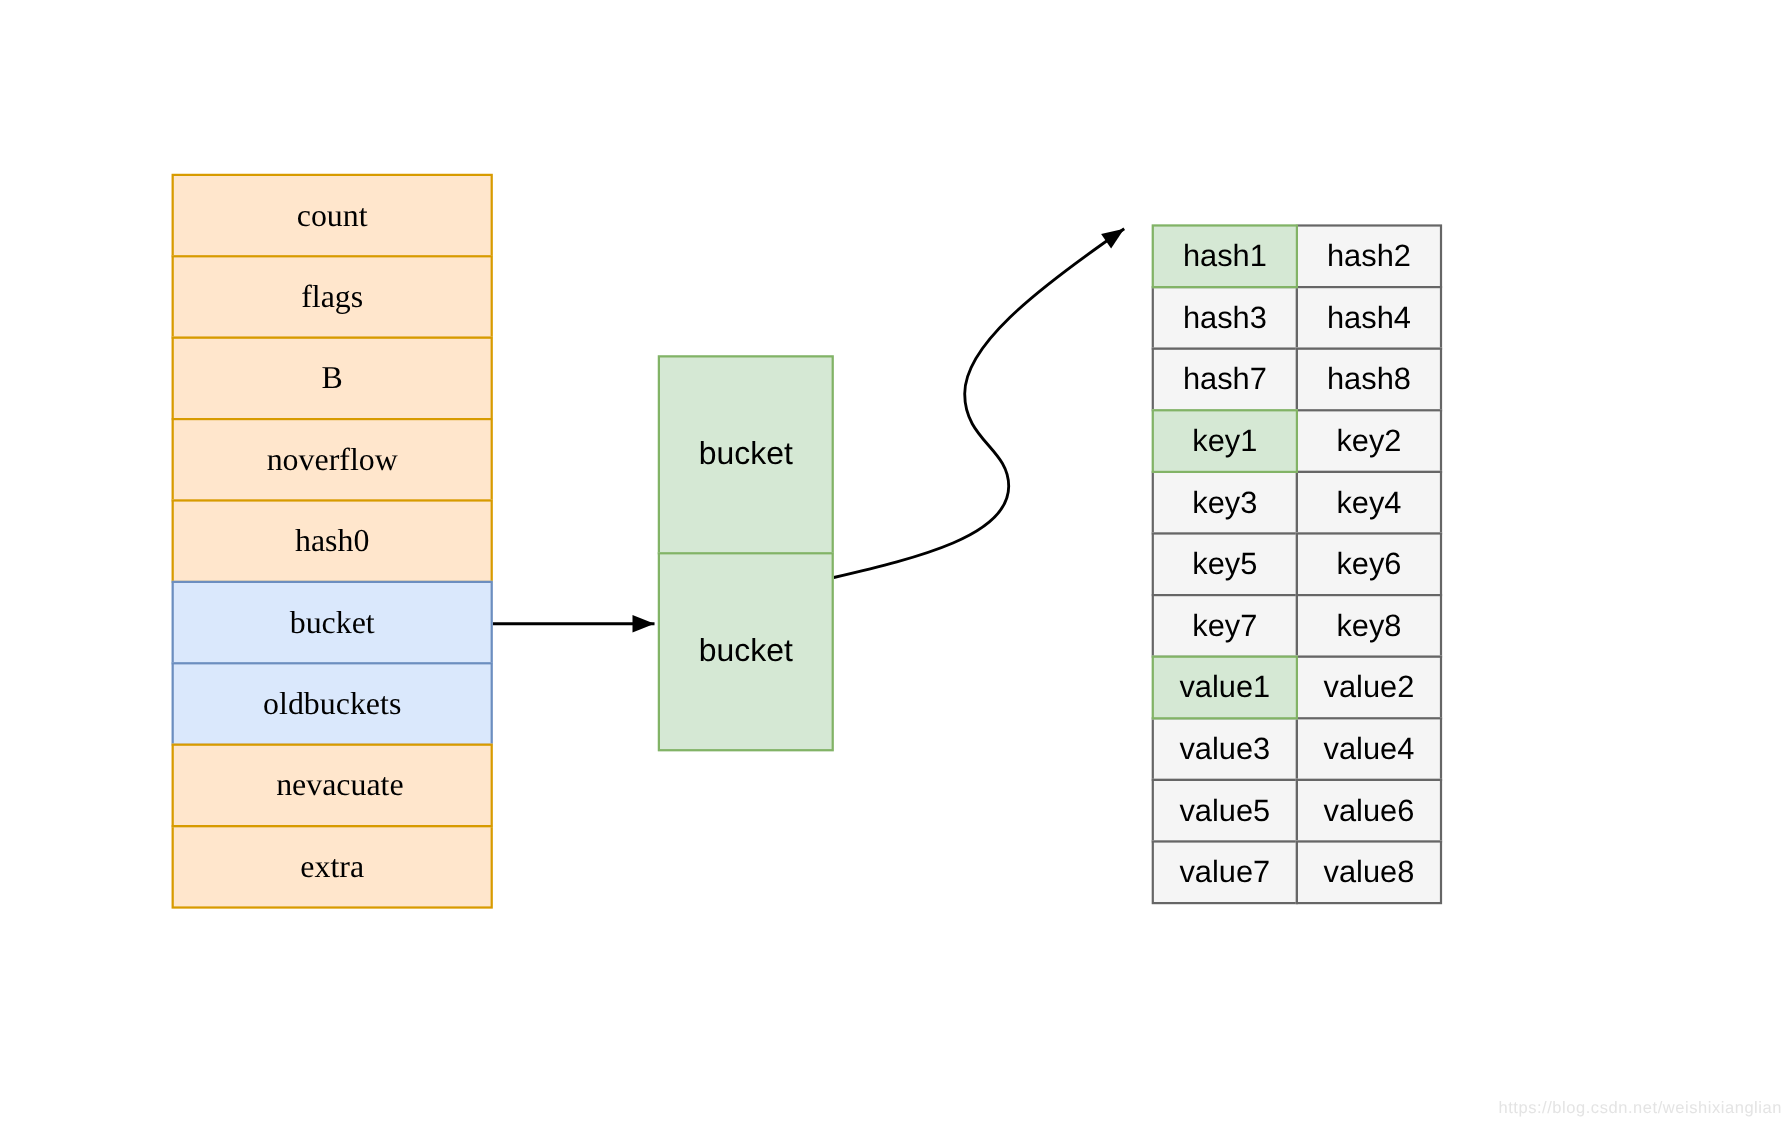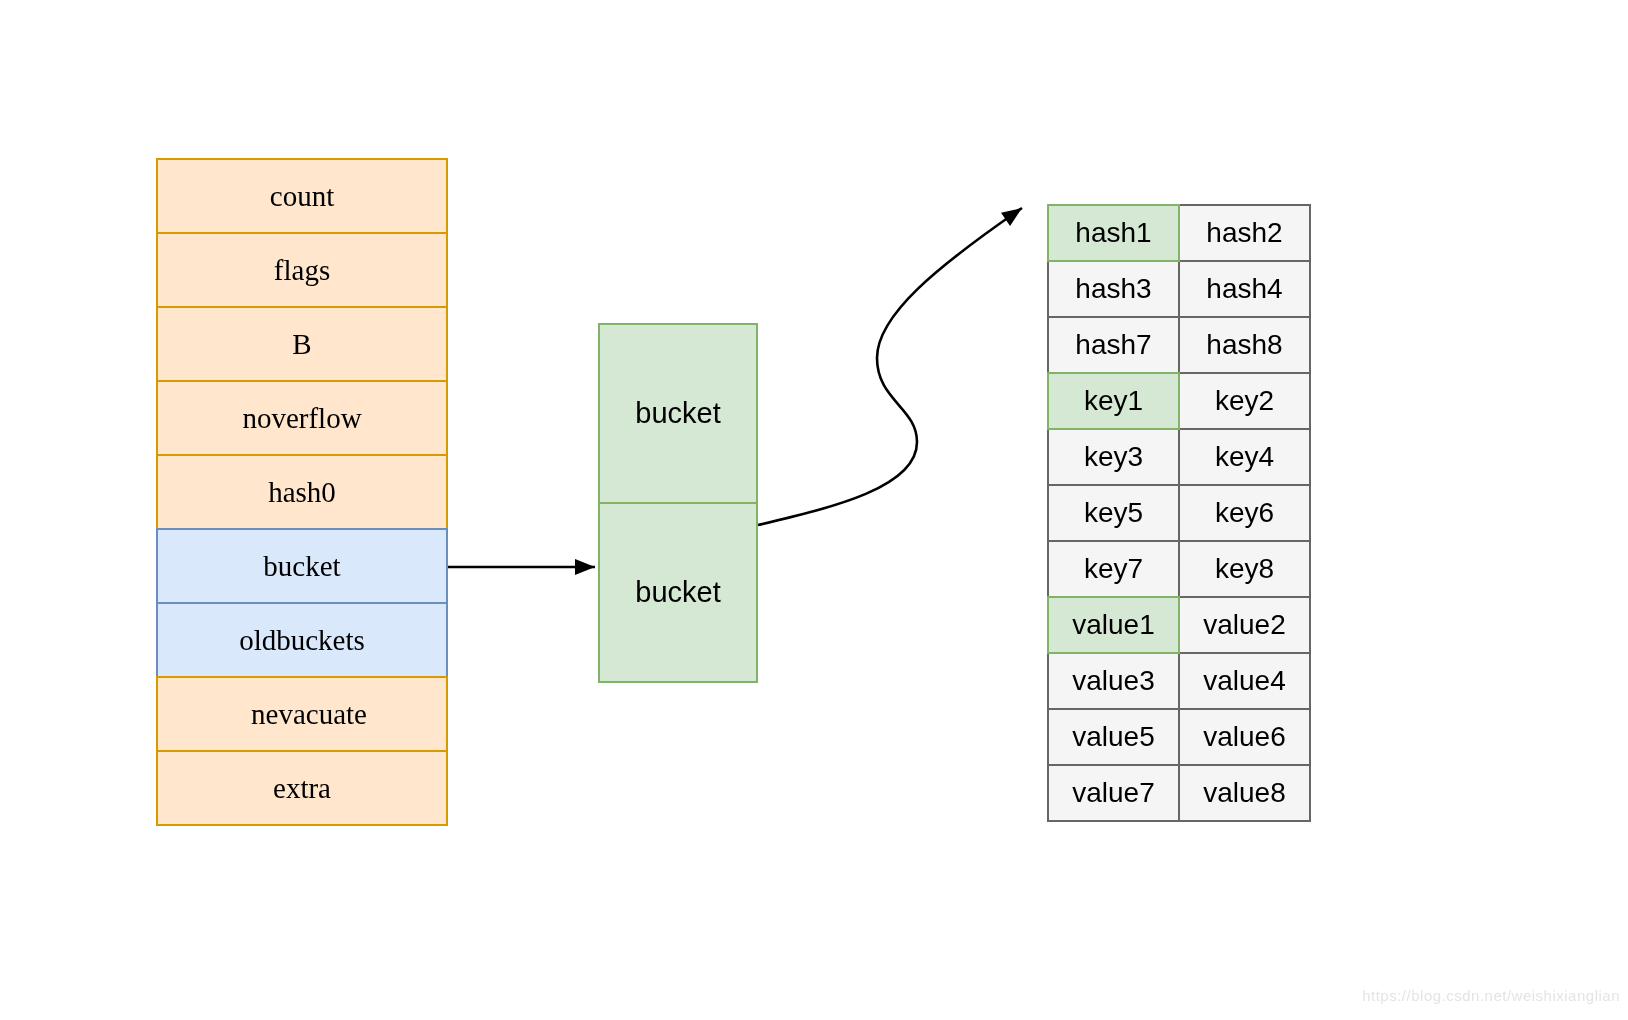--- a/index.html
+++ b/index.html
@@ -87,21 +87,21 @@
   .hcell.hl {
     background: var(--green-fill);
     border-color: var(--green-border);
     position: relative;
     z-index: 2;
   }
   
   .watermark {
     position: absolute;
     right: 8px;
-    bottom: 16px;
+    bottom: 4px;
     font-size: 15px;
     color: var(--watermark-color);
     letter-spacing: 0.5px;
   }
 </style>
 </head>
 <body>
 
 <div class="canvas">
 

